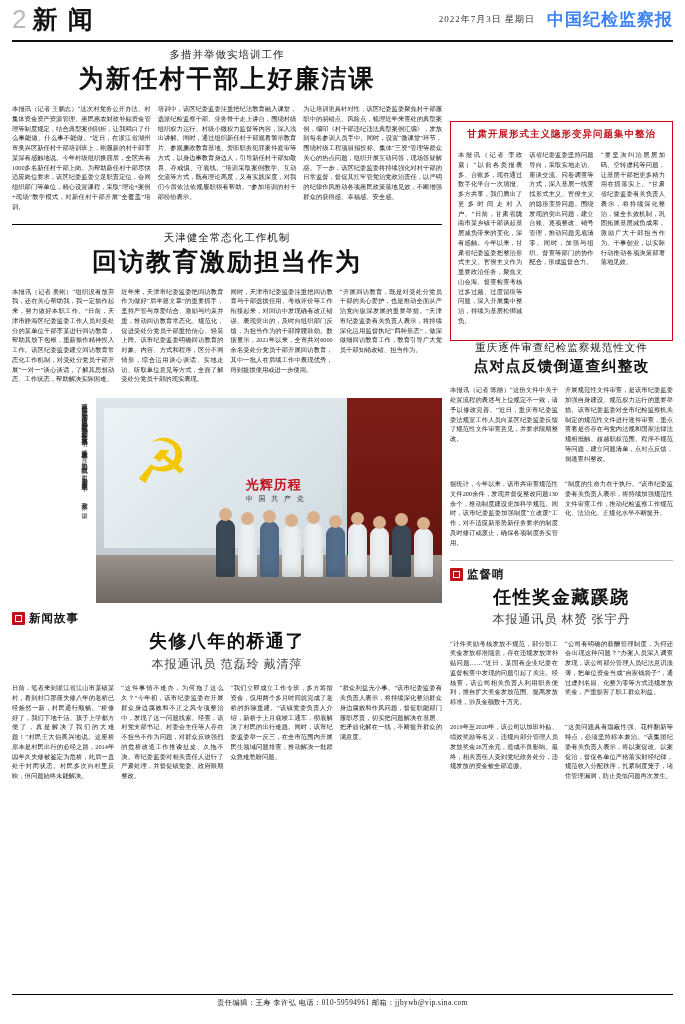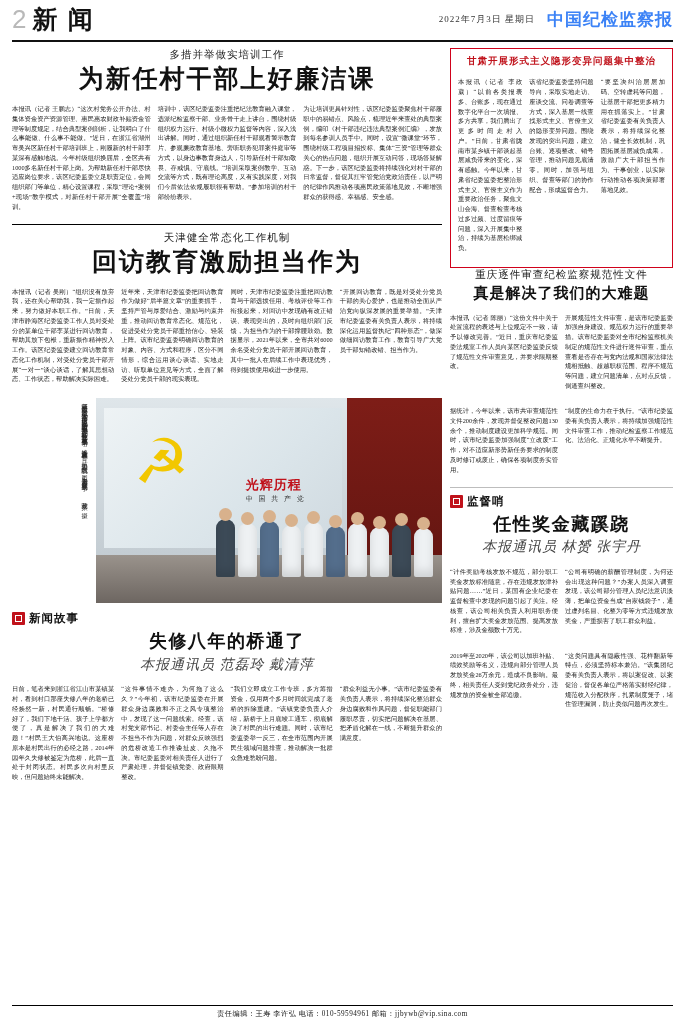--- a/index.html
+++ b/index.html
@@ -15,30 +15,30 @@
 
   
   .masthead{height:38px;display:flex;align-items:center;border-bottom:2px solid #111;padding-bottom:2px;}
   .page-num{font-size:26px;color:#b9b9b9;font-family:"Liberation Sans",sans-serif;margin-right:6px;line-height:1;}
   .section-name{font-size:25px;font-weight:bold;letter-spacing:2px;}
   .masthead-spacer{flex:1;}
   .issue-date{font-size:9px;color:#333;margin-right:12px;letter-spacing:1px;}
   .paper-logo{font-size:17px;font-weight:bold;color:#3b82f6;letter-spacing:1px;font-family:"Liberation Serif",serif;}
 
   
-  .body-wrap{display:flex;margin-top:6px;}
+  .body-wrap{display:flex;margin-top:6px;align-items:flex-end;}
   .left-col{width:438px;padding-right:8px;box-sizing:border-box;}
   .right-col{width:223px;box-sizing:border-box;}
 
   
   .shoulder{font-size:10.5px;text-align:center;color:#222;margin-bottom:3px;letter-spacing:1px;}
   .headline{font-size:25px;font-weight:bold;text-align:center;letter-spacing:2px;line-height:1.15;margin:2px 0 4px;}
   .headline.sm{font-size:18px;letter-spacing:1.5px;}
   .headline.xs{font-size:15px;letter-spacing:1px;}
-  .byline{font-size:14px;text-align:center;color:#444;margin-bottom:4px;letter-spacing:1px;font-style:italic;}
+  .byline{font-size:12px;text-align:center;color:#444;margin-bottom:4px;letter-spacing:1px;}
 
   
   .cols{display:flex;gap:7px;}
   .col{flex:1;}
   .tcol{font-size:6.3px;line-height:1.55;text-align:justify;color:#1a1a1a;word-break:break-all;}
   hr.rule{border:0;border-top:1px solid #000;margin:6px 0;}
   hr.thin{border:0;border-top:1px solid #bdbdbd;margin:6px 0;}
 
   
   .red-box{border:1.5px solid #d0021b;padding:6px 7px 8px;box-sizing:border-box;}
@@ -62,21 +62,21 @@
   .ph-txt{position:absolute;left:150px;top:78px;font-size:13px;font-weight:bold;color:#c0121b;letter-spacing:1px;}
   .ph-txt small{display:block;font-size:7px;color:#333;letter-spacing:2px;font-weight:normal;margin-top:0;}
   .ph-crowd{position:absolute;left:120px;bottom:26px;width:230px;height:74px;}
   .ph-person{position:absolute;bottom:0;width:19px;background:#eef1f3;border-radius:9px 9px 2px 2px;box-shadow:inset 0 -6px 8px rgba(0,0,0,.12);}
   .ph-person i{position:absolute;top:-11px;left:3px;width:13px;height:13px;border-radius:50%;background:#d8b18c;display:block;}
   .ph-person.dark{background:#3c4a57;}
   .ph-person.blue{background:#546e8c;}
 
   
   .story{margin-top:8px;}
-  .footer-bar{position:absolute;left:12px;right:12px;bottom:5px;border-top:1px solid #000;padding-top:3px;text-align:center;font-size:7.2px;color:#111;letter-spacing:.5px;}
+  .footer-bar{position:absolute;left:12px;right:12px;bottom:16px;border-top:1px solid #000;padding-top:3px;text-align:center;font-size:7.2px;color:#111;letter-spacing:.5px;}
 </style>
 </head>
 <body>
 
 <div class="page">
 
   <div class="masthead">
     <span class="page-num">2</span>
     <span class="section-name">新 闻</span>
     <span class="masthead-spacer"></span>
@@ -205,21 +205,21 @@
               <p class="tcol">该省纪委监委坚持问题导向，采取实地走访、座谈交流、问卷调查等方式，深入基层一线查找形式主义、官僚主义的隐形变异问题。围绕发现的突出问题，建立台账、逐项整改、销号管理，推动问题见底清零。同时，加强与组织、督查等部门的协作配合，形成监督合力。</p>
             </div>
           <div class="col">
               <p class="tcol">“要坚决纠治层层加码、空转虚耗等问题，让基层干部把更多精力用在抓落实上。”甘肃省纪委监委有关负责人表示，将持续深化整治，健全长效机制，巩固拓展基层减负成果，激励广大干部担当作为、干事创业，以实际行动推动各项决策部署落地见效。</p>
             </div>
         </div>
       </div>
 
       <div style="">
         <div class="shoulder">重庆逐件审查纪检监察规范性文件</div>
-        <div class="headline xs">真是解决了我们的大难题</div>
+        <div class="headline xs">点对点反馈倒逼查纠整改</div>
         <div class="cols">
           <div class="col">
               <p class="tcol">本报讯（记者 陈丽）“这份文件中关于处置流程的表述与上位规定不一致，请予以修改完善。”近日，重庆市纪委监委法规室工作人员向某区纪委监委反馈了规范性文件审查意见，并要求限期整改。</p>
             </div>
           <div class="col">
               <p class="tcol">开展规范性文件审查，是该市纪委监委加强自身建设、规范权力运行的重要举措。该市纪委监委对全市纪检监察机关制定的规范性文件进行逐件审查，重点查看是否存在与党内法规和国家法律法规相抵触、超越职权范围、程序不规范等问题，建立问题清单，点对点反馈，倒逼查纠整改。</p>
             </div>
         </div>
         <div class="cols" style="margin-top:3px;">
           <div class="col">

